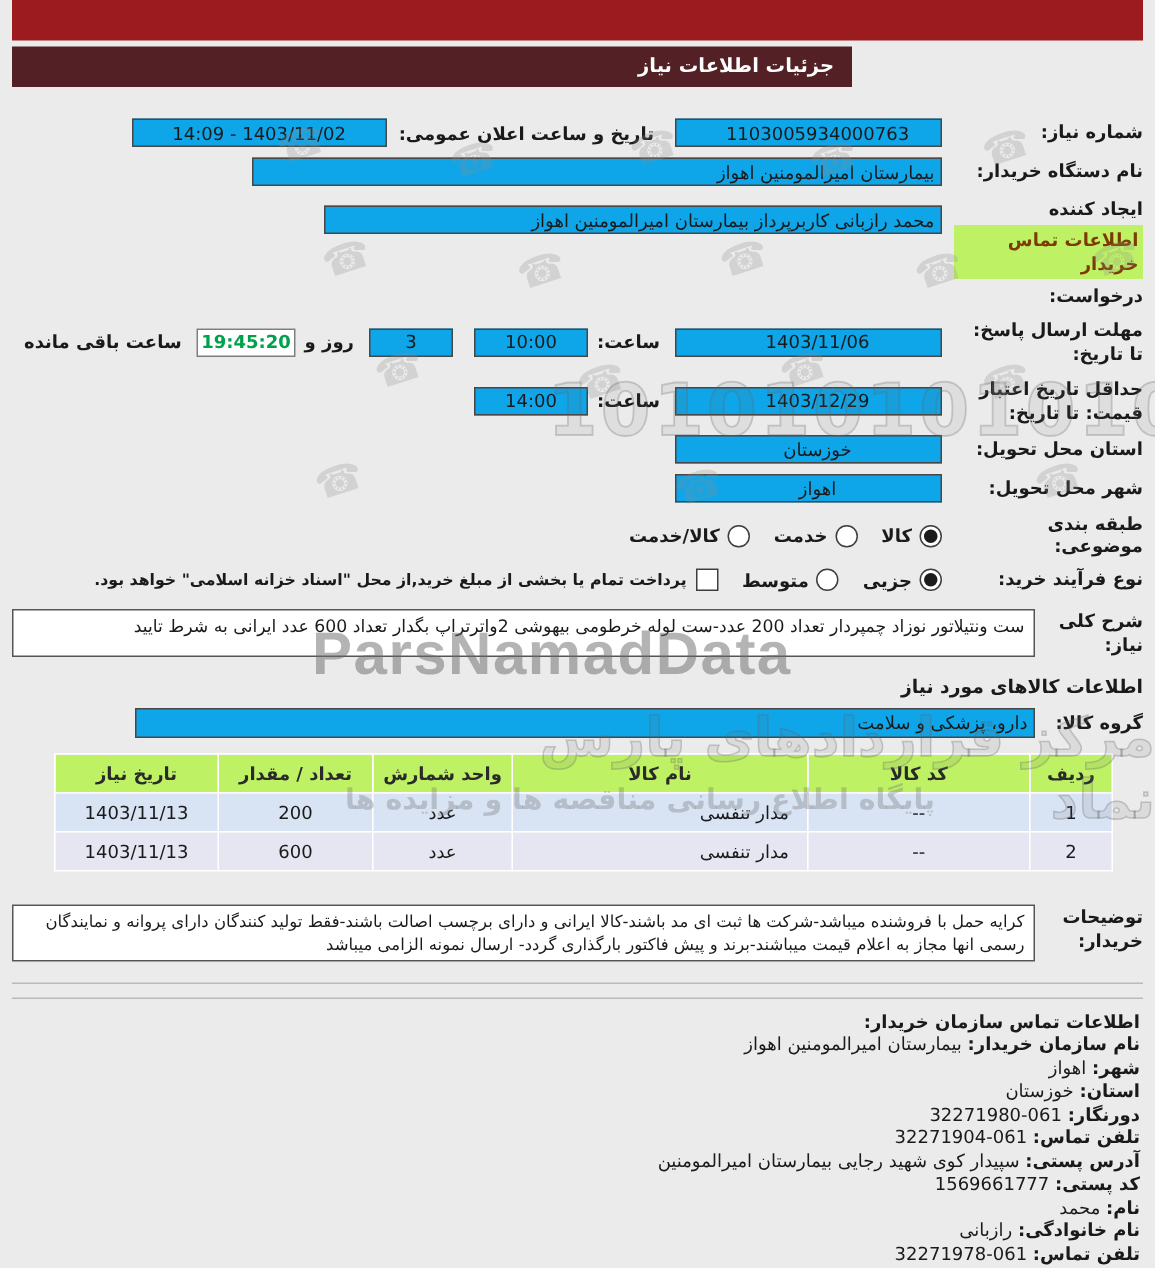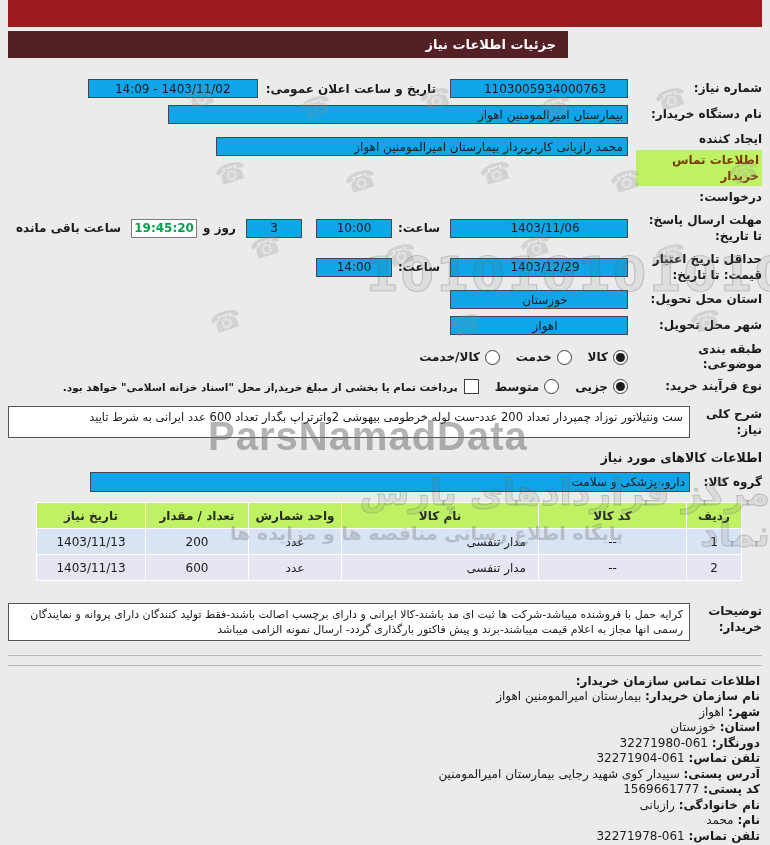--- a/index.html
+++ b/index.html
@@ -228,22 +228,22 @@
 
     <div class="cline"><b>نام سازمان خریدار:</b> <span>بیمارستان امیرالمومنین اهواز</span></div>
     <div class="cline"><b>شهر:</b> <span>اهواز</span></div>
     <div class="cline"><b>استان:</b> <span>خوزستان</span></div>
     <div class="cline"><b>دورنگار:</b> <span>061-32271980</span></div>
     <div class="cline"><b>تلفن تماس:</b> <span>061-32271904</span></div>
     <div class="cline"><b>آدرس پستی:</b> <span>سپیدار کوی شهید رجایی بیمارستان امیرالمومنین</span></div>
     <div class="cline"><b>کد پستی:</b> <span>1569661777</span></div>
 
 
+    <div class="cline"><b>نام:</b> <span>محمد</span></div>
     <div class="cline"><b>نام خانوادگی:</b> <span>رازبانی</span></div>
-    <div class="cline"><b>نام:</b> <span>محمد</span></div>
     <div class="cline"><b>تلفن تماس:</b> <span>061-32271978</span></div>
   </div>
 
   <div class="wm">
     <span class="phone" style="left:185px;top:82px;">☎</span>
     <span class="phone" style="left:300px;top:92px;">☎</span>
     <span class="phone" style="left:420px;top:84px;">☎</span>
     <span class="phone" style="left:540px;top:92px;">☎</span>
     <span class="phone" style="left:655px;top:84px;">☎</span>
     <span class="phone" style="left:215px;top:158px;">☎</span>

